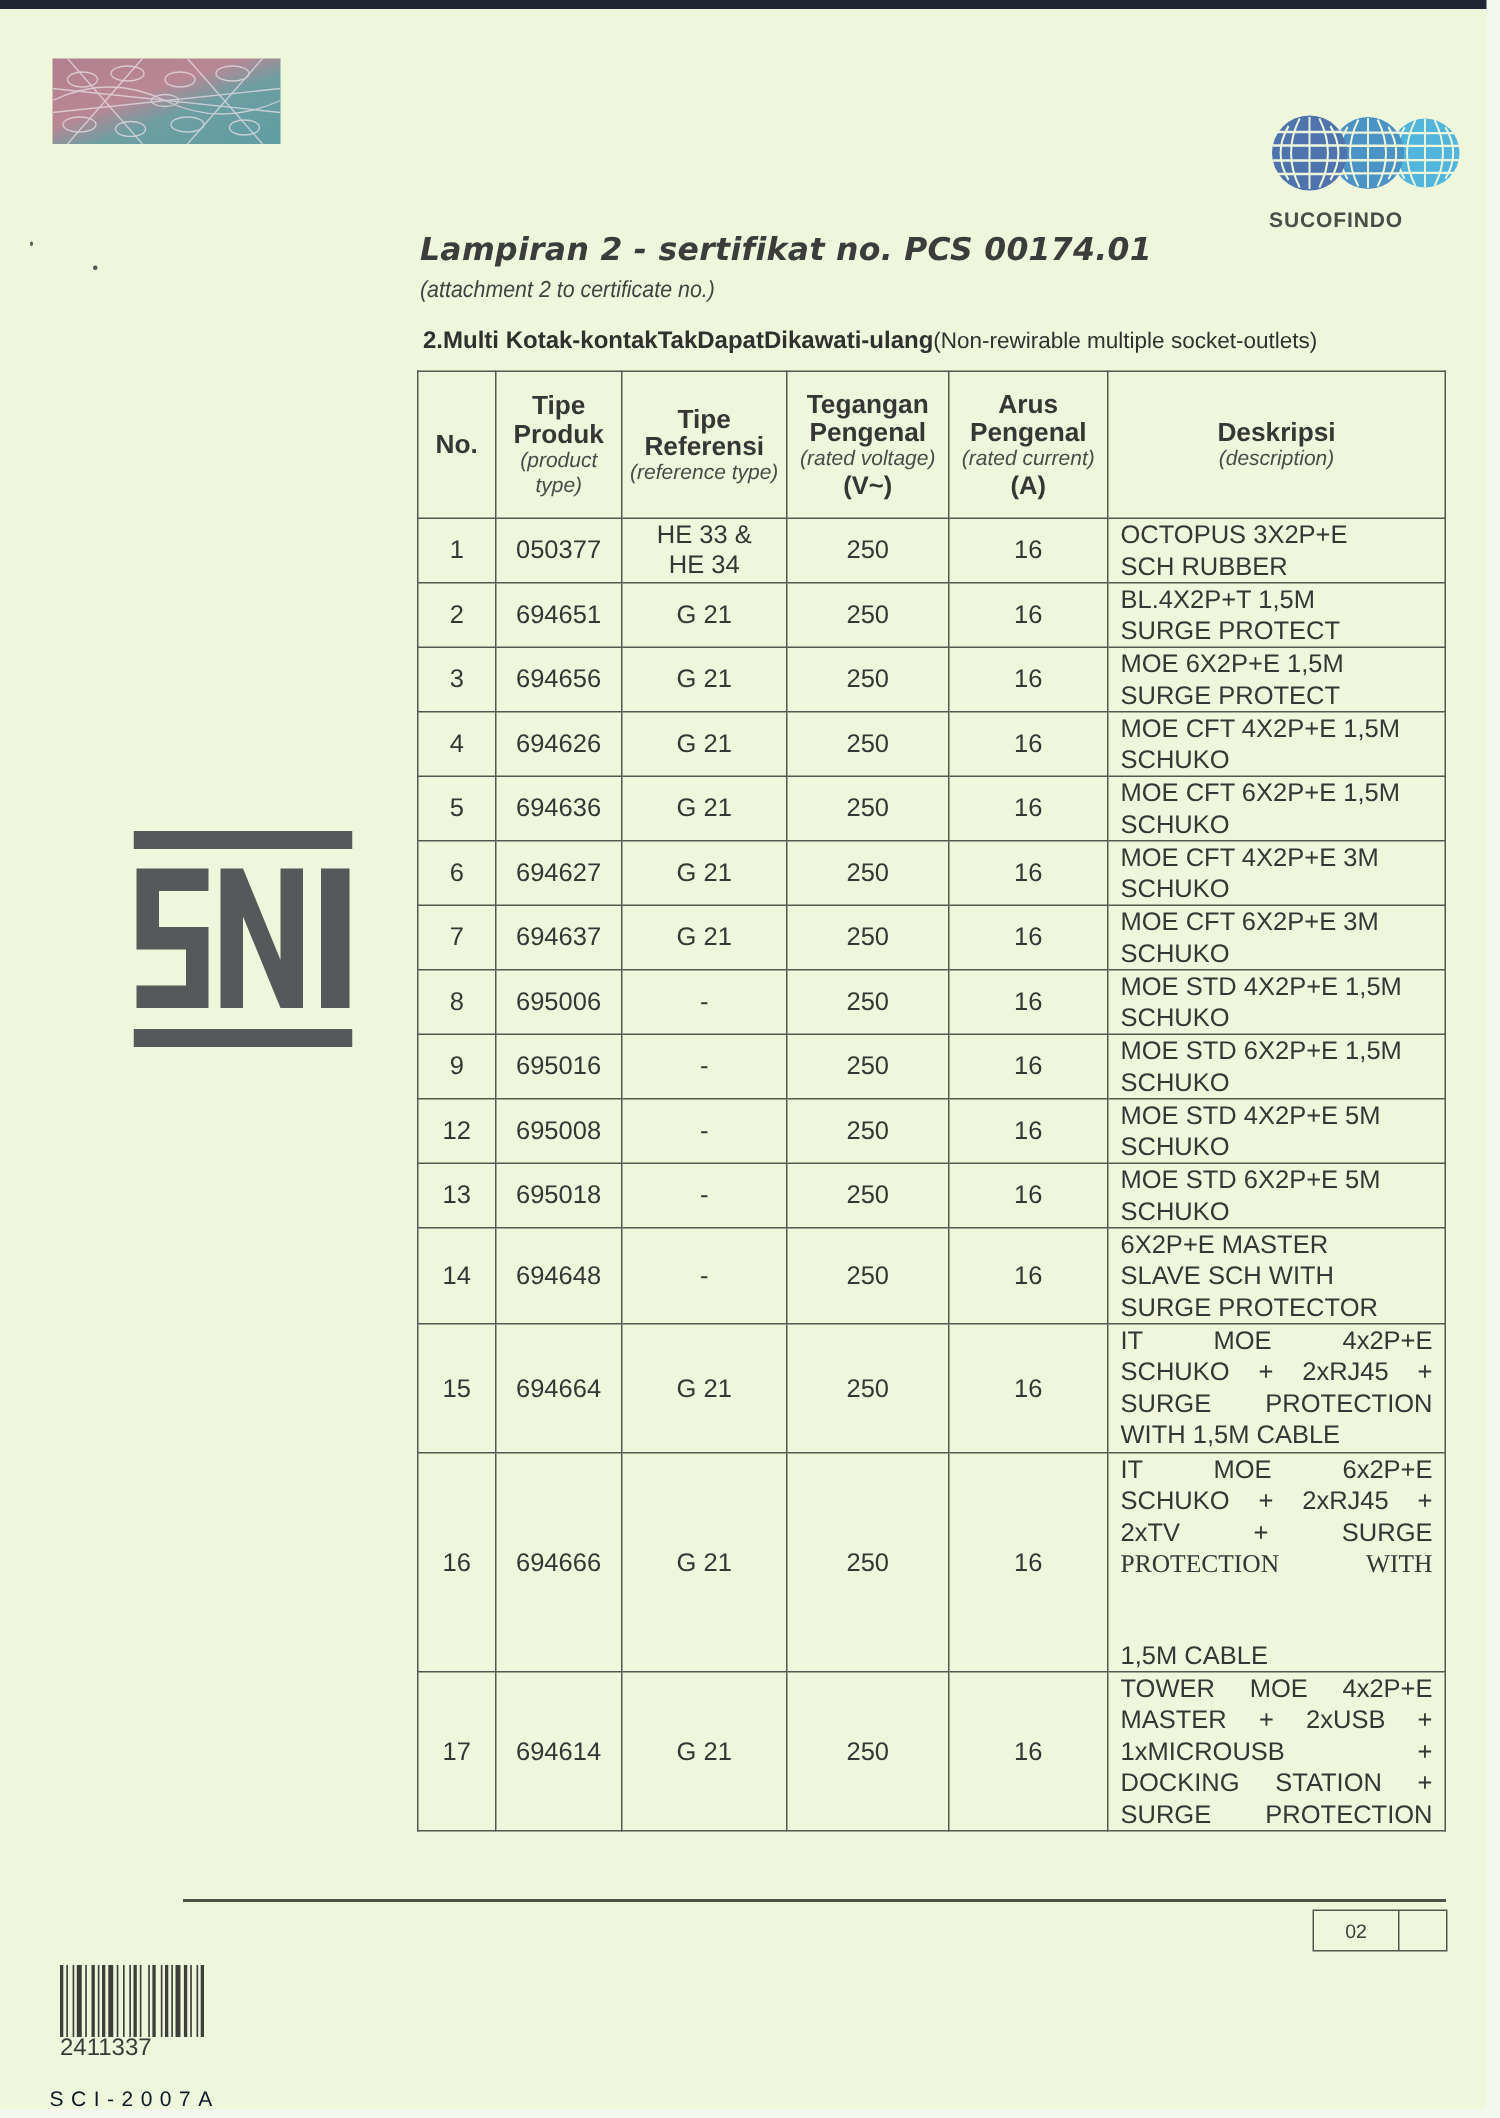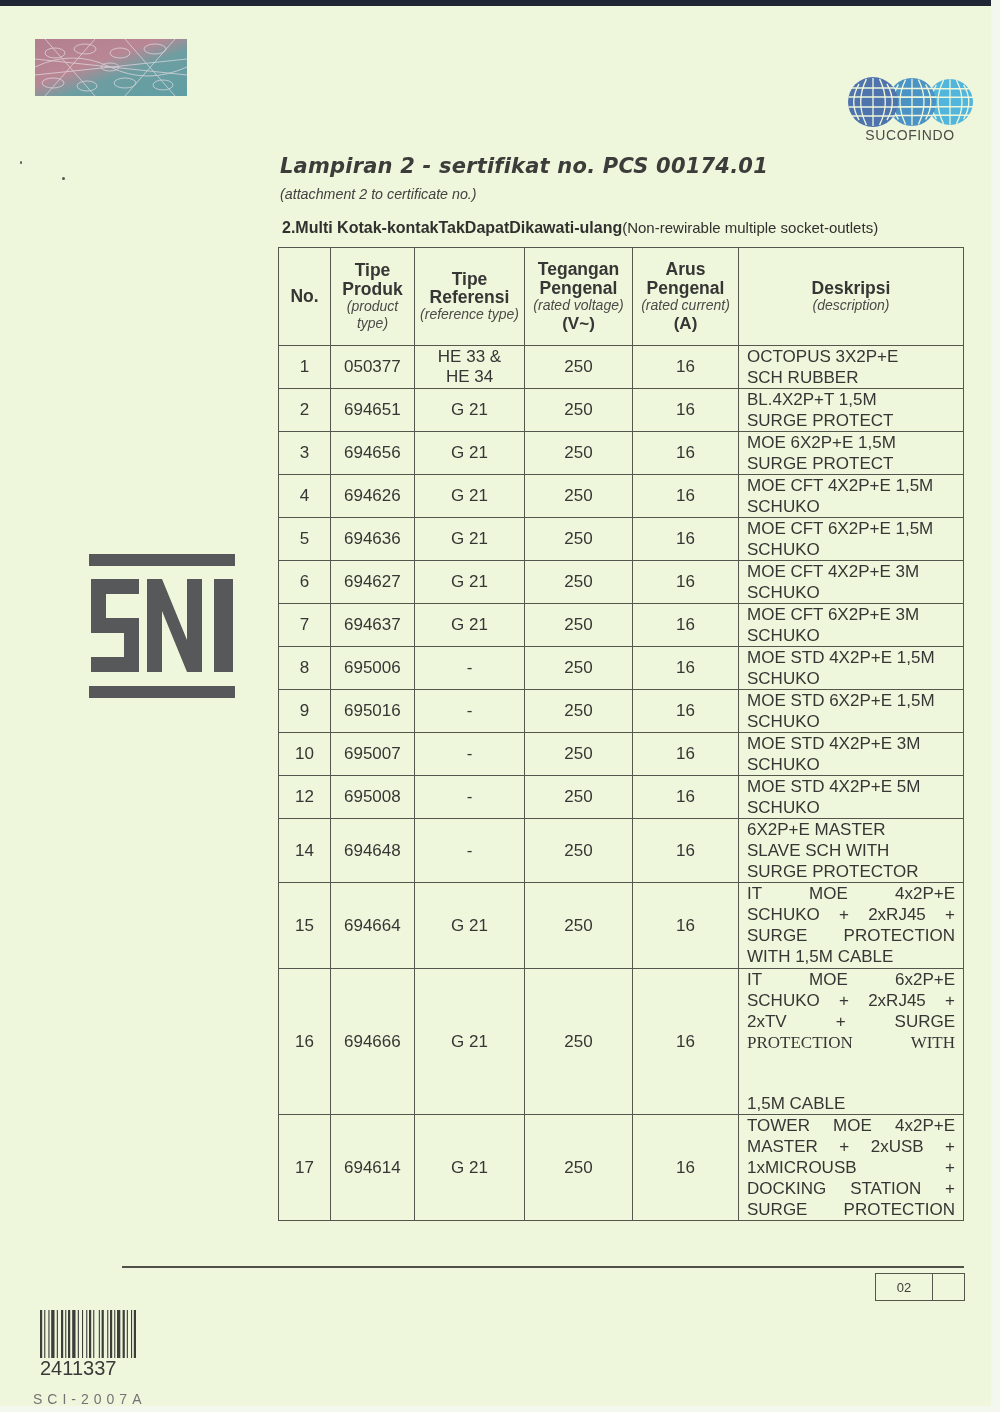--- a/index.html
+++ b/index.html
@@ -13,22 +13,22 @@
   .rightedge { position: absolute; right: 0; top: 0; width: 9px; height: 1412px; background: #f4f7ee; }
   .bottomedge { position: absolute; left: 0; bottom: 0; width: 1000px; height: 6px; background: #f4f7ee; }
   .security-strip {
     position: absolute; left: 35px; top: 39px; width: 152px; height: 57px;
     background: linear-gradient(160deg, #b17f8d 0%, #b98794 40%, #6d9ea1 60%, #5f9ea3 100%);
     overflow: hidden;
   }
   .security-strip svg { position: absolute; left: 0; top: 0; }
   .sucofindo { position: absolute; left: 846px; top: 74px; width: 128px; height: 76px; }
   .sucofindo .name {
-    position: absolute; left: 0; top: 53px; width: 128px; text-align: center;
-    font-weight: normal; font-size: 14px; letter-spacing: 0.6px; color: #4b4d48;
+    position: absolute; left: 0; top: 64px; width: 128px; 
+    font-weight: bold; font-size: 14px; letter-spacing: 0.6px; color: #4b4d48;
   }
   .title {
     position: absolute; left: 280px; top: 154px;
     font-family: "DejaVu Sans", sans-serif; font-style: italic; font-weight: bold;
     font-size: 21px; color: #3c3c3a; letter-spacing: 0.2px;
   }
   .subtitle {
     position: absolute; left: 280px; top: 185px; font-style: italic; font-size: 15.5px; color: #424240;
     transform: scaleX(0.92); transform-origin: left;
   }
@@ -60,22 +60,22 @@
   table.cert td.prod { text-align: left; padding-left: 13px; }
   td .line { display: block; }
   .bottom-rule { position: absolute; left: 122px; top: 1266px; width: 842px; height: 2px; background: #505249; }
   .page-box {
     position: absolute; left: 875px; top: 1273px; width: 90px; height: 28px;
     border: 1.3px solid #55574f; display: flex; box-sizing: border-box;
   }
   .page-box .cell1 { width: 56px; border-right: 1.3px solid #55574f; display: flex; align-items: center; justify-content: center; font-size: 13px; }
   .page-box .cell2 { flex: 1; }
   .barcode { position: absolute; left: 40px; top: 1310px; width: 136px; height: 48px; }
-  .barcode-num { position: absolute; left: 40px; top: 1357px; font-size: 20px; color: #3a3a38; }
-  .form-code { position: absolute; left: 33px; top: 1391px; font-size: 14px; letter-spacing: 5px; color: #737373; }
+  .barcode-num { position: absolute; left: 40px; top: 1357px; font-size: 16px; color: #3a3a38; }
+  .form-code { position: absolute; left: 33px; top: 1391px; font-size: 14px; letter-spacing: 5px; color: #0f172a; }
   .speck { position: absolute; background: #555; border-radius: 50%; }
 </style>
 </head>
 <body>
 
 <div class="topbar"></div>
 <div class="rightedge"></div>
 <div class="bottomedge"></div>
 
 <div class="speck" style="left:20px;top:161px;width:2px;height:3px"></div>
@@ -309,43 +309,43 @@
         <td class="num">
           <span class="line">-</span>
         </td>
         <td class="num">250</td>
         <td class="num">16</td>
         <td class="desc">
           <span class="line">MOE STD 6X2P+E 1,5M</span>
           <span class="line">SCHUKO</span>
         </td>
       </tr>
-      <tr style="height: 43px;">
-        <td class="num">10</td>
-        <td class="prod">695007</td>
-        <td class="num">
-          <span class="line">-</span>
-        </td>
-        <td class="num">250</td>
-        <td class="num">16</td>
-        <td class="desc">
-          <span class="line">MOE STD 4X2P+E 3M</span>
-          <span class="line">SCHUKO</span>
-        </td>
-      </tr>
       <tr style="height: 43px; margin-left: 44px;">
         <td class="num">12</td>
         <td class="prod">695008</td>
         <td class="num">
           <span class="line">-</span>
         </td>
         <td class="num">250</td>
         <td class="num">16</td>
         <td class="desc">
           <span class="line">MOE STD 4X2P+E 5M</span>
+          <span class="line">SCHUKO</span>
+        </td>
+      </tr>
+      <tr style="height: 43px;">
+        <td class="num">13</td>
+        <td class="prod">695018</td>
+        <td class="num">
+          <span class="line">-</span>
+        </td>
+        <td class="num">250</td>
+        <td class="num">16</td>
+        <td class="desc">
+          <span class="line">MOE STD 6X2P+E 5M</span>
           <span class="line">SCHUKO</span>
         </td>
       </tr>
       <tr style="height: 63px;">
         <td class="num">14</td>
         <td class="prod">694648</td>
         <td class="num">
           <span class="line">-</span>
         </td>
         <td class="num">250</td>

